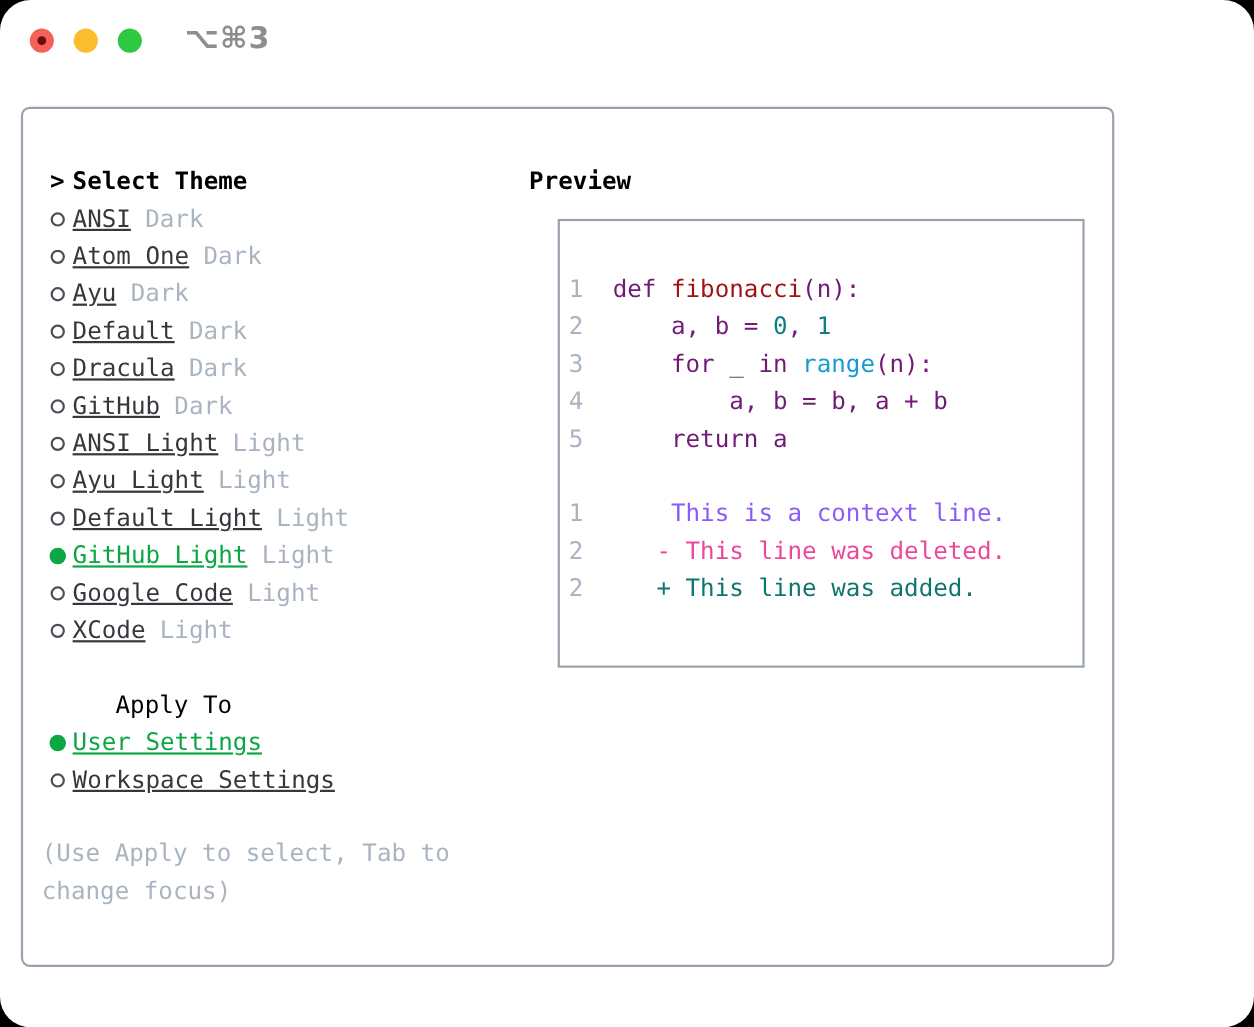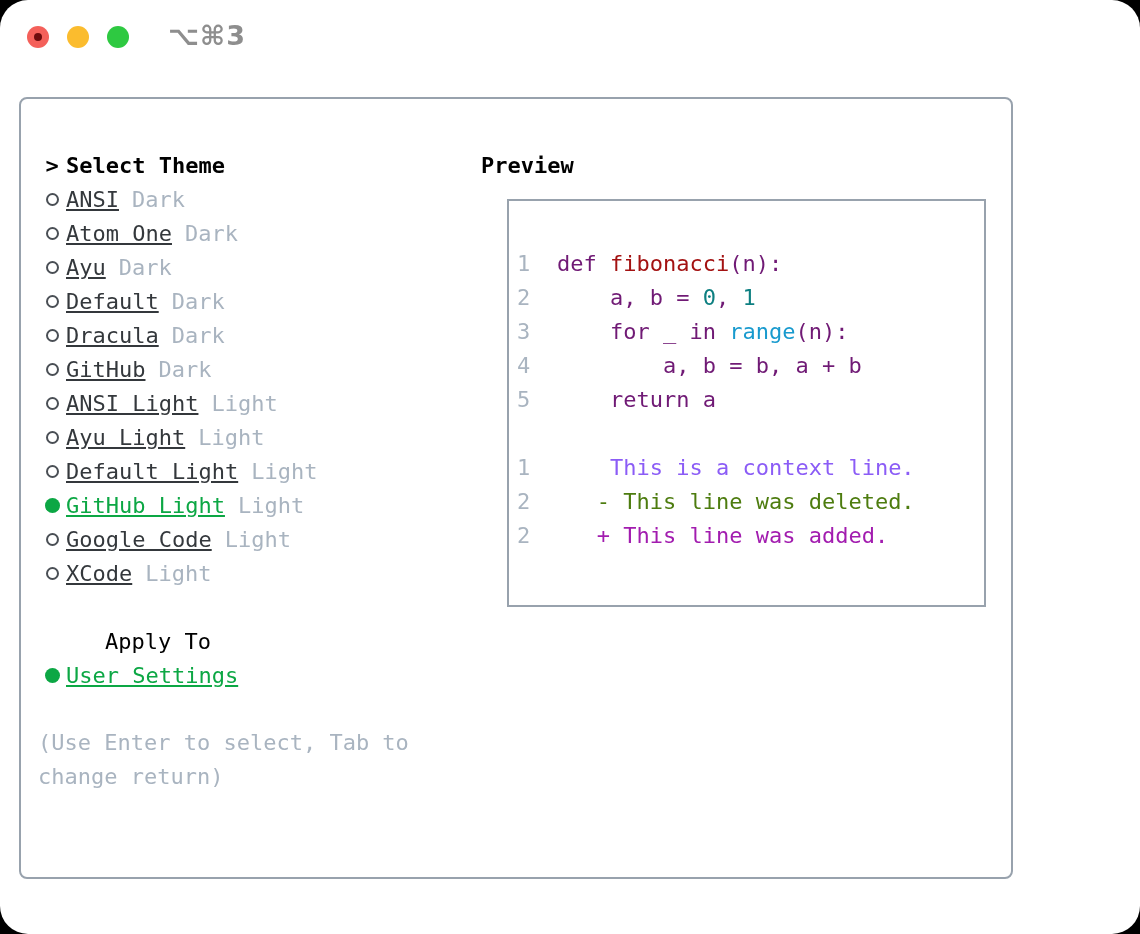--- a/index.html
+++ b/index.html
@@ -48,22 +48,22 @@
     border:2px solid #98a2ad;box-sizing:border-box;
     padding:50px 0 0 8px;overflow:hidden;
   }
   .pline{display:flex;height:34px;font-size:22px;white-space:pre;}
   .lnum{display:inline-block;width:40px;flex:0 0 40px;color:#a9b4c0;}
   .tk-code{color:#701a75;}
   .tk-func{color:#a31212;}
   .tk-num{color:#0d7f81;}
   .tk-builtin{color:#189ace;}
   .tk-context{color:#8b5cf6;}
-  .tk-deleted{color:#4d7c0f;}
-  .tk-added{color:#a21caf;}
+  .tk-deleted{color:#ec4899;}
+  .tk-added{color:#0f766e;}
 </style>
 </head>
 <body>
 
 <div class="window">
 
   <div class="titlebar">
     <span class="light red">
       <span class="innerdot"></span>
     </span>
@@ -97,25 +97,26 @@
 
       <div class="spacer"></div>
 
       <div class="row">
         <span class="bullet"></span>
         <span class="hdr2">Apply To</span>
       </div>
 
       <div id="apply-list">
           <div class="row"><span class="bullet"><span class="radio sel"></span></span><span class="nm sel">User Settings</span></div>
+          <div class="row"><span class="bullet"><span class="radio"></span></span><span class="nm">Workspace Settings</span></div>
         </div>
 
       <div class="spacer"></div>
 
-      <div class="help">(Use Enter to select, Tab to change return)</div>
+      <div class="help">(Use Apply to select, Tab to change focus)</div>
     </div>
 
     <div class="row preview-label">
       <span class="hdr">Preview</span>
     </div>
 
     <div class="preview-box">
       <div id="preview-lines">
           <div class="pline"><span class="lnum">1</span><span class="tk-code">def </span><span class="tk-func">fibonacci</span><span class="tk-code">(n):</span></div>
           <div class="pline"><span class="lnum">2</span><span class="tk-code">    a, b = </span><span class="tk-num">0</span><span class="tk-code">, </span><span class="tk-num">1</span></div>

